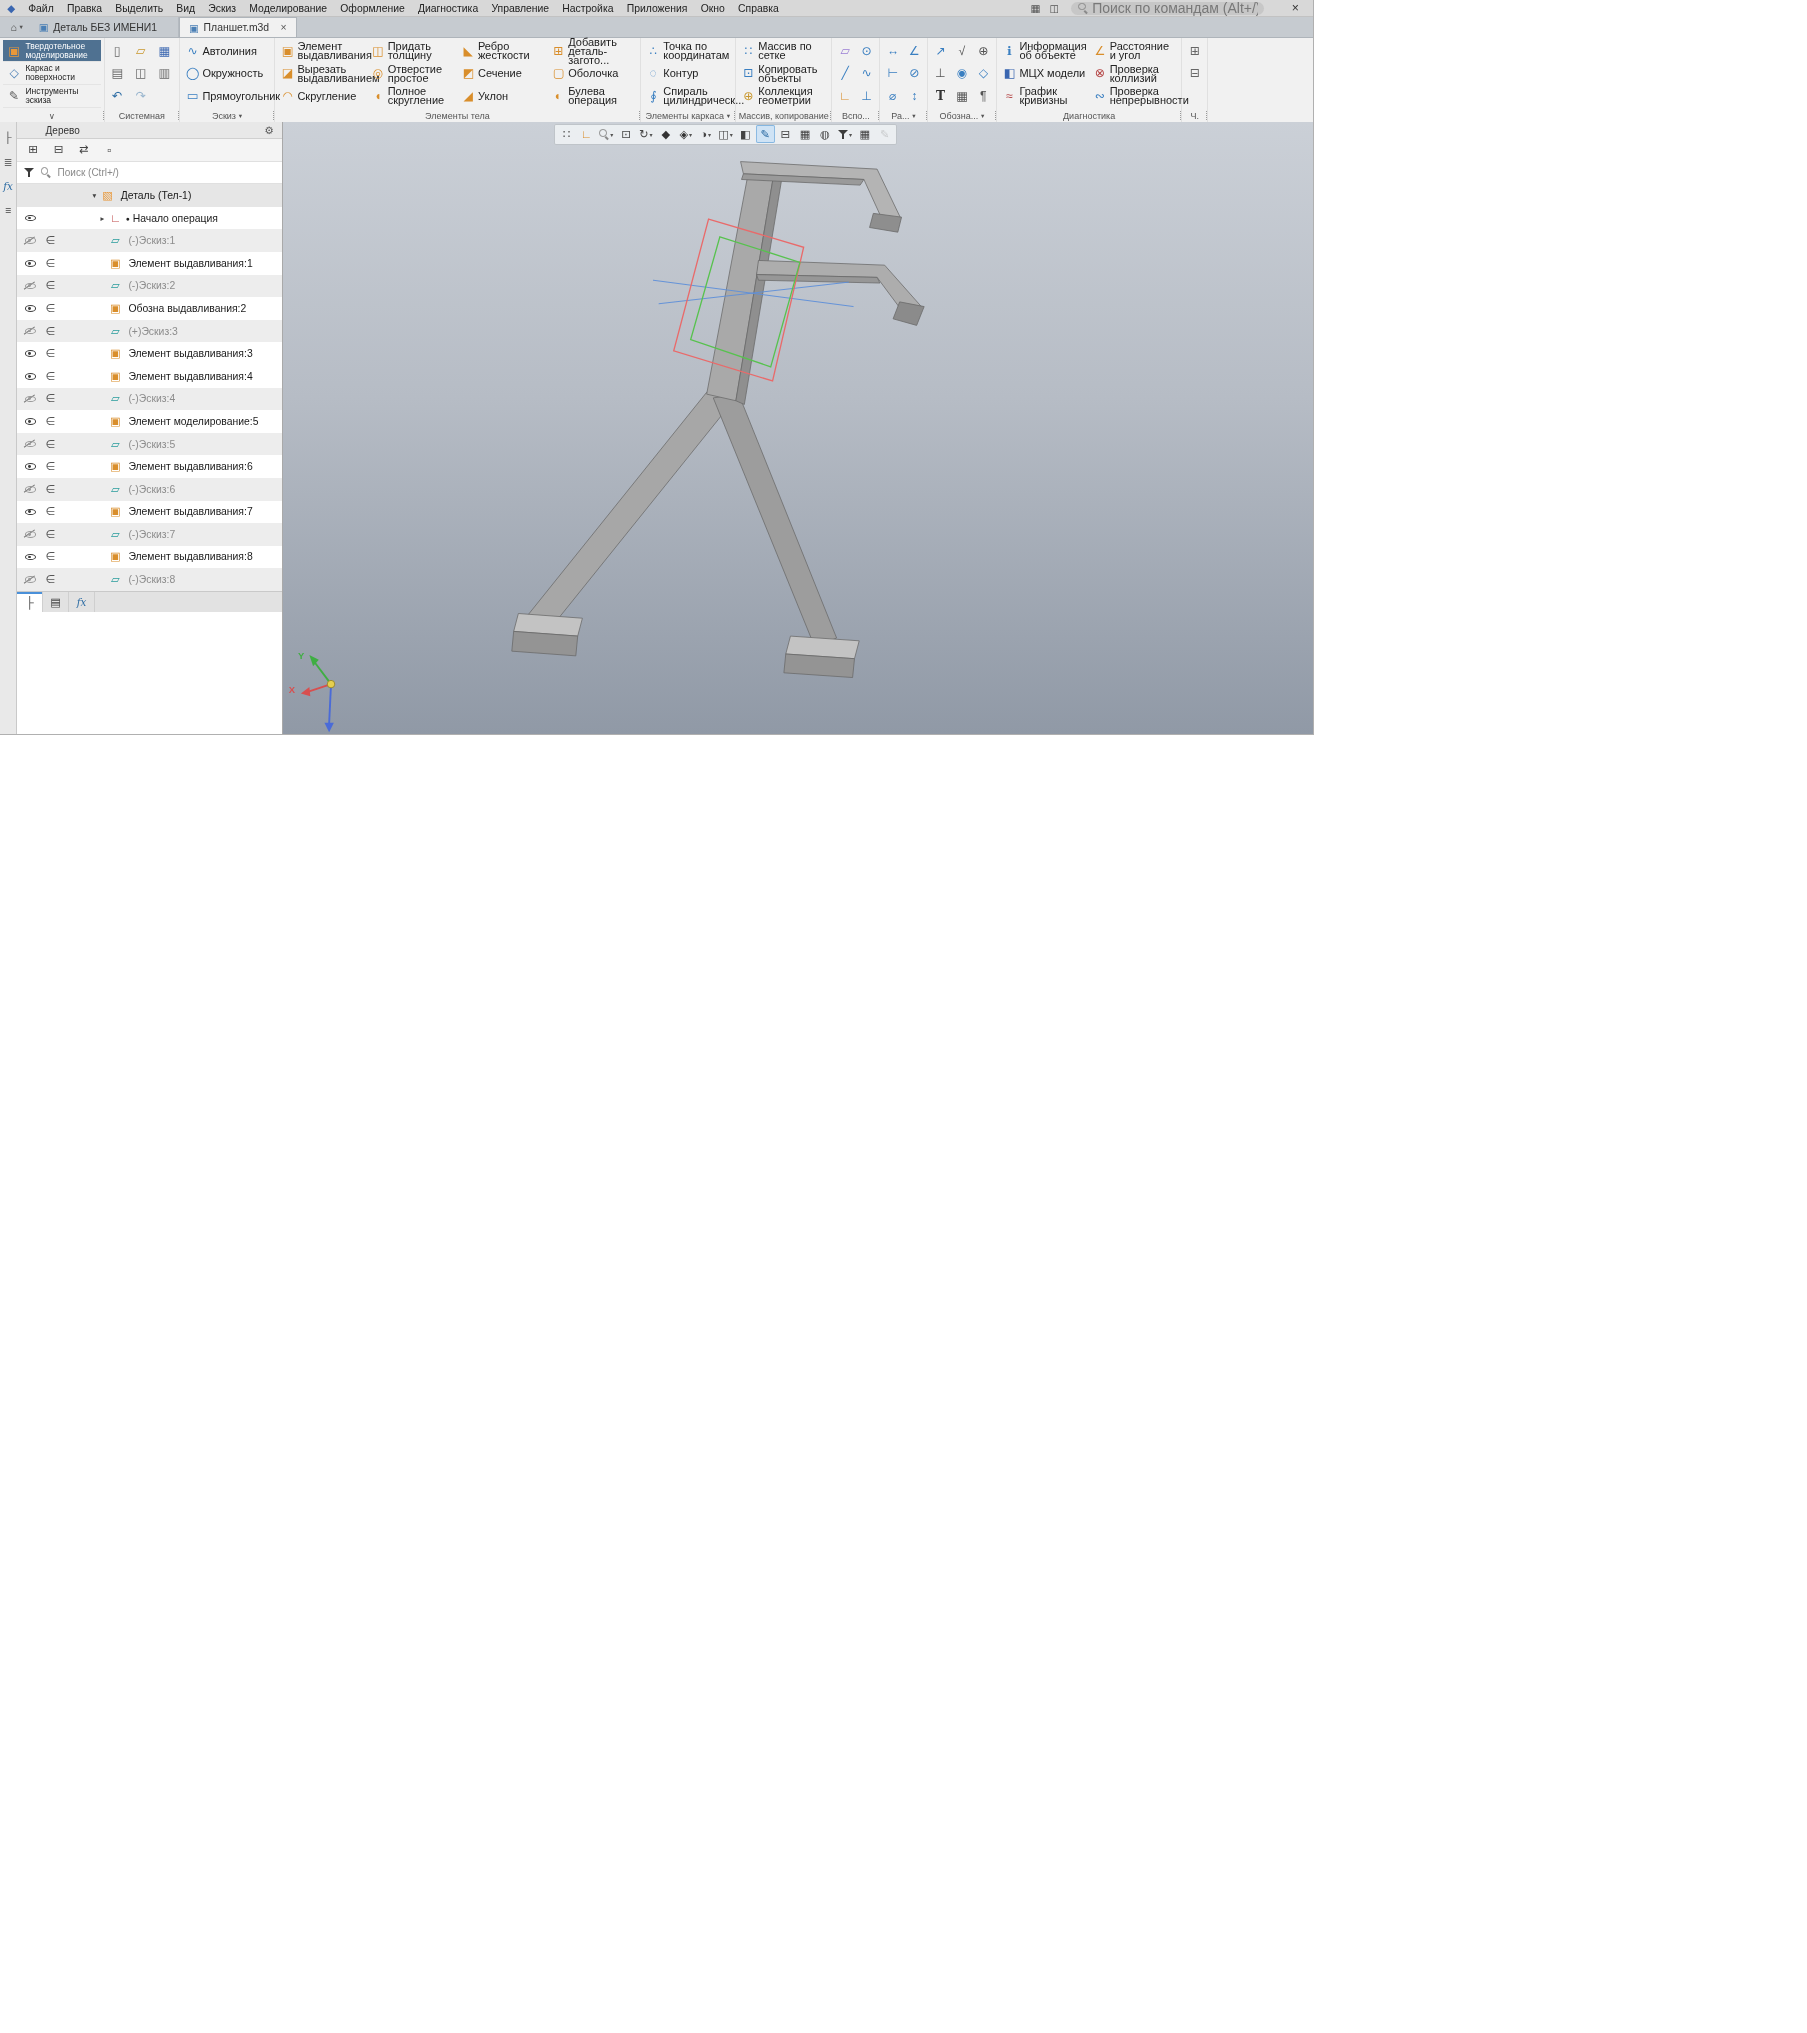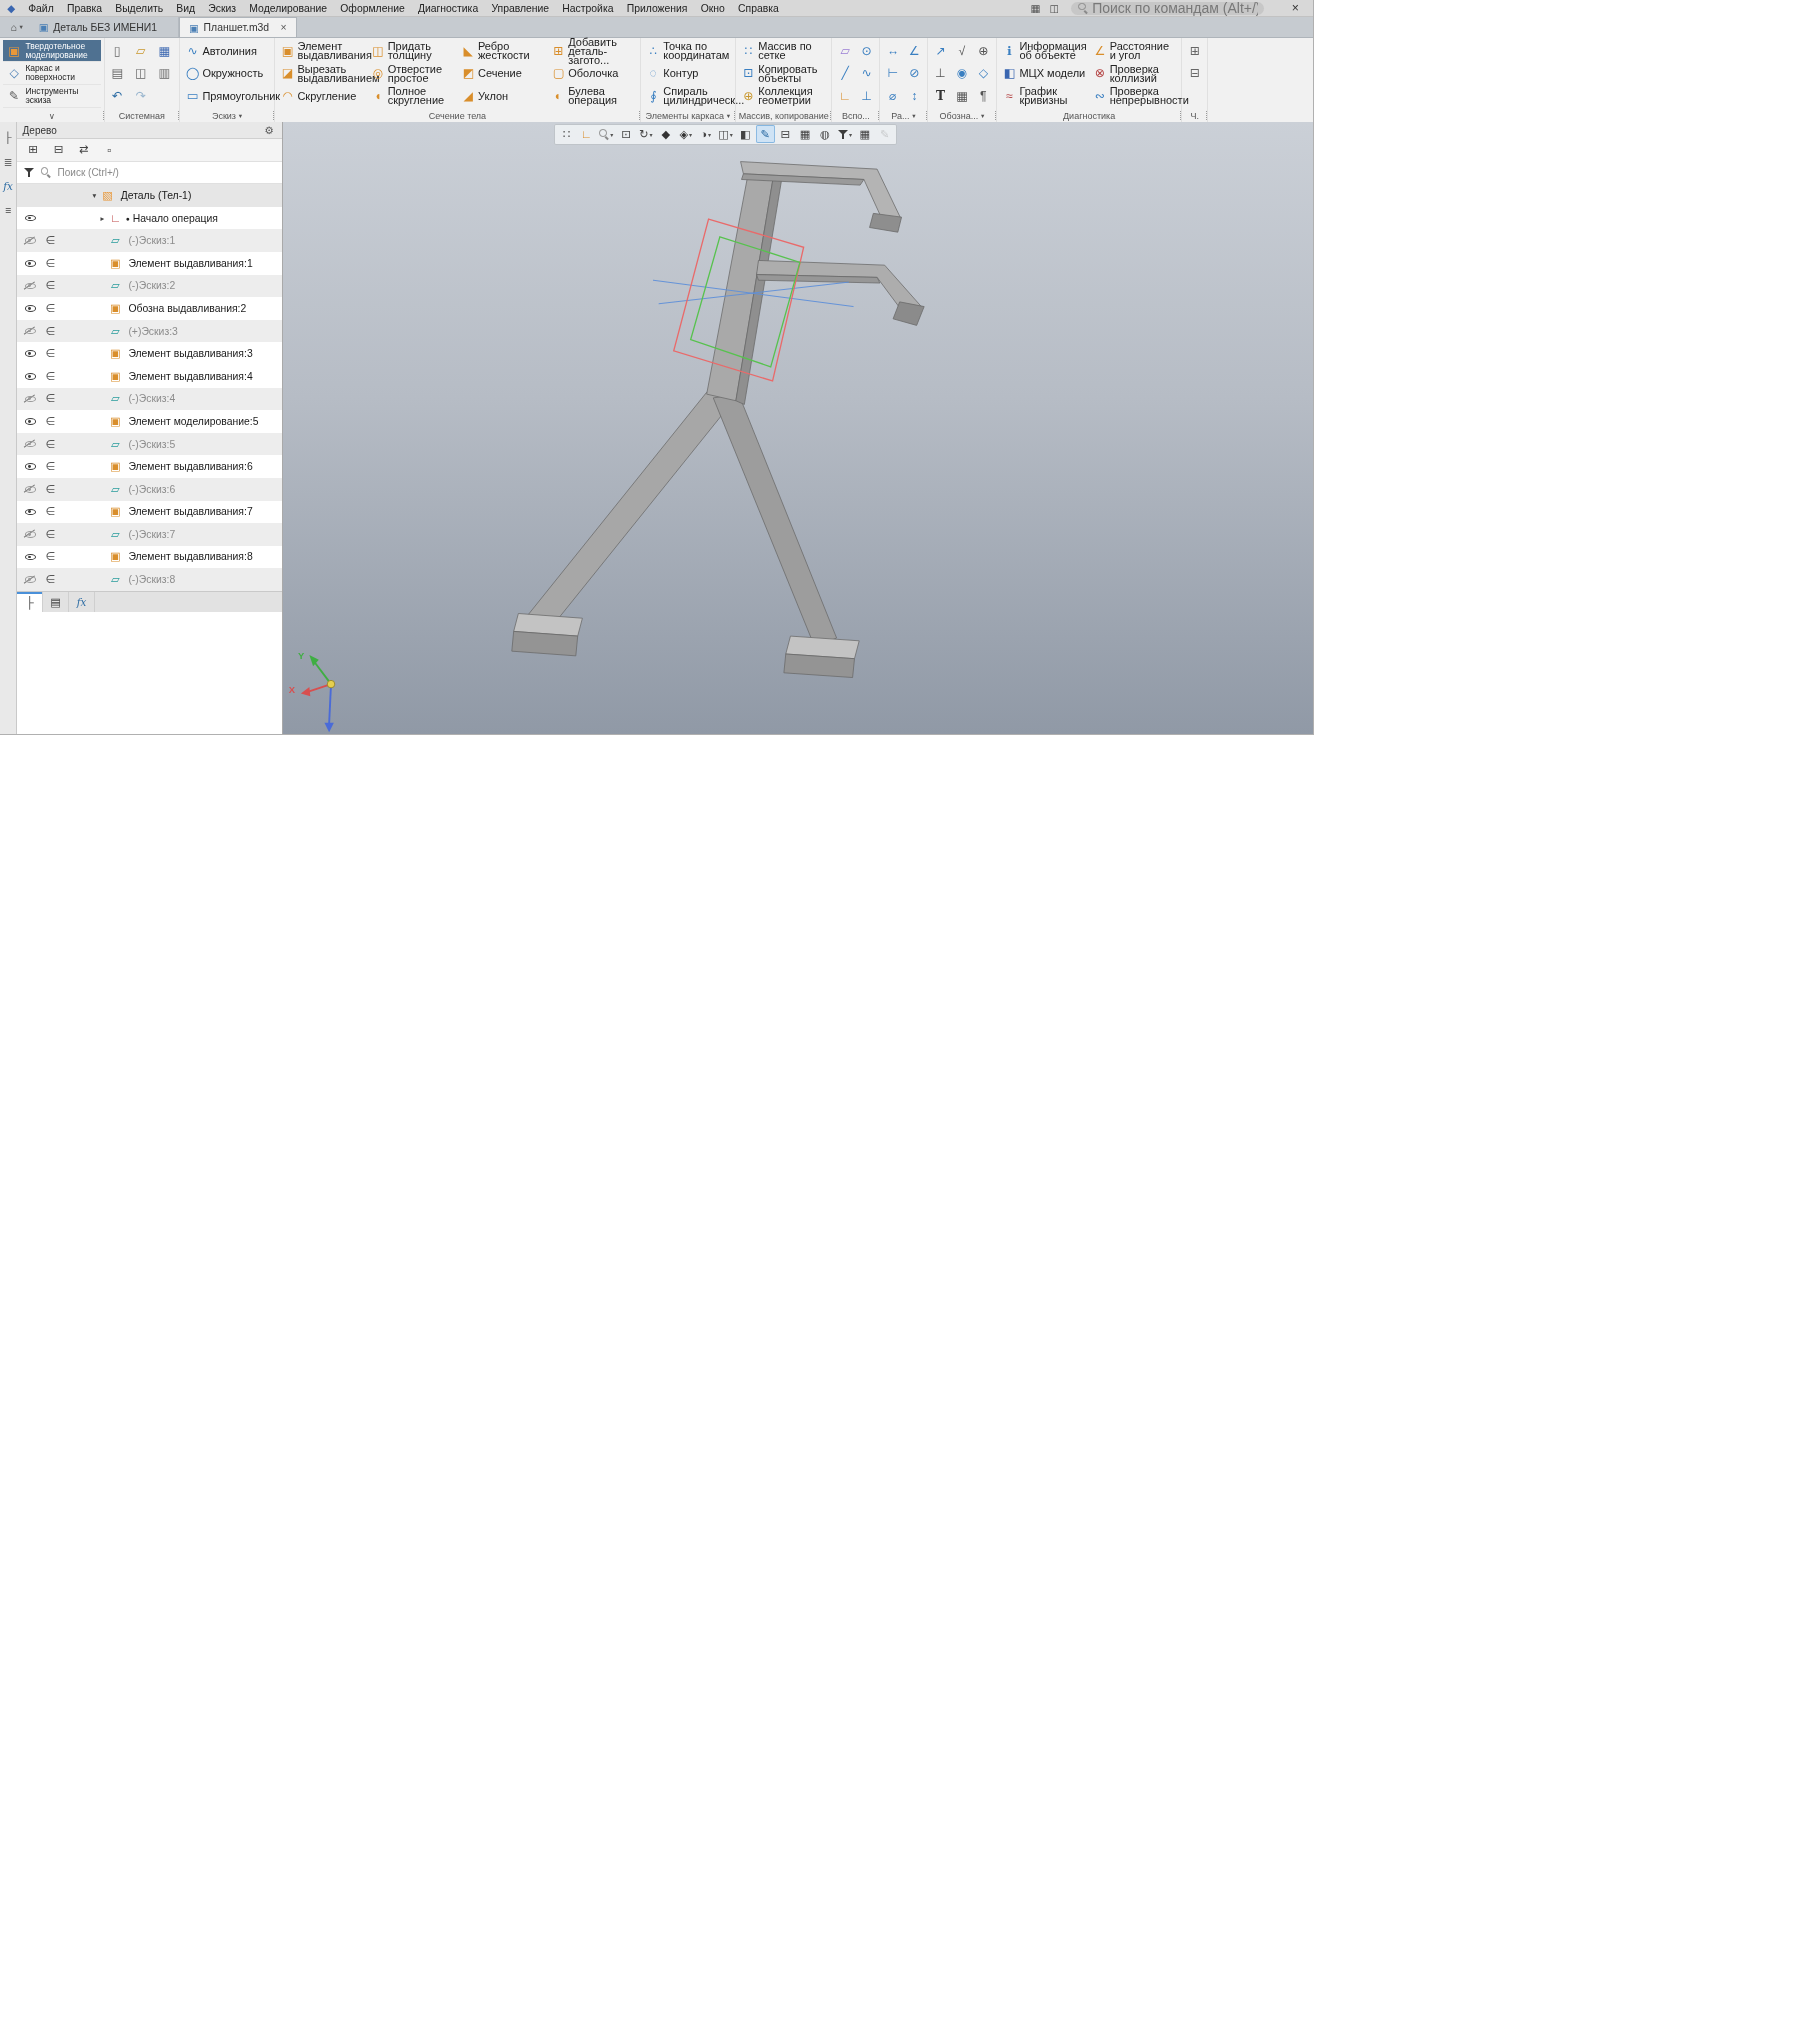--- a/index.html
+++ b/index.html
@@ -47,21 +47,21 @@
   .mode.active .mlabel{color:#fff;}
   .collapse-chevron{font-size:8.5px;color:#555;}
 
   
   .rail{position:absolute;left:0;top:122px;width:17px;height:613px;background:#e9e9e9;border-right:0.9px solid #c9c9c9;display:flex;flex-direction:column;align-items:center;padding-top:9.4px;gap:11.3px;}
   .rail-btn{width:13px;height:13px;display:flex;align-items:center;justify-content:center;font-size:10.4px;color:#444;}
 
   
   .tree-panel{position:absolute;left:17px;top:122px;width:266px;height:613px;background:#fff;border-right:0.9px solid #a9a9a9;display:flex;flex-direction:column;}
   .tp-header{height:17px;background:#e8e8e8;border-bottom:0.9px solid #d0d0d0;display:flex;align-items:center;padding:0 5.6px;font-size:10px;color:#333;}
-  .tp-title{flex:1;}
+  .tp-title{flex:1;margin-left:23px;}
   .tp-gear{width:15px;text-align:center;font-size:10.4px;}
   .tp-toolbar{height:22.6px;display:flex;align-items:center;gap:10.4px;padding:0 8.5px;background:#f4f4f4;border-bottom:0.9px solid #e0e0e0;}
   .tp-tool{width:15px;height:15px;display:flex;align-items:center;justify-content:center;font-size:11.3px;color:#444;}
   .tp-search{height:22.6px;display:flex;align-items:center;gap:6.6px;padding:0 6.6px;border-bottom:0.9px solid #e0e0e0;background:#fff;}
   .tp-search input{flex:1;border:none;outline:none;font-size:10px;color:#444;font-family:inherit;}
   .tp-search input::placeholder{color:#8a8a8a;}
   .tree-rows{height:407px;overflow:hidden;}
   .trow{height:22.6px;display:flex;align-items:center;font-size:10.4px;padding-left:3.8px;background:#fff;color:#1a1a1a;}
   .trow.k-sketch{background:#ededed;}
   .trow.k-sketch .tlabel{color:#8c8c8c;}
@@ -319,21 +319,21 @@
             <span class="ricon" style="color: rgb(217, 142, 43);">▢</span>
             <span class="rlabel">Оболочка</span>
           </div>
 
           <div class="rbtn">
             <span class="ricon" style="color: rgb(217, 142, 43);">◐</span>
             <span class="rlabel">Булева операция</span>
           </div>
         </div>
       <div class="glabel">
-          <span>Сечение тела</span>
+          <span>Элементы тела</span>
         </div>
     </div>
 
     <div class="rgroup">
       <div class="rgrid">
 
           <div class="rbtn">
             <span class="ricon" style="color: rgb(58, 127, 193);">∴</span>
             <span class="rlabel">Точка по координатам</span>
           </div>

